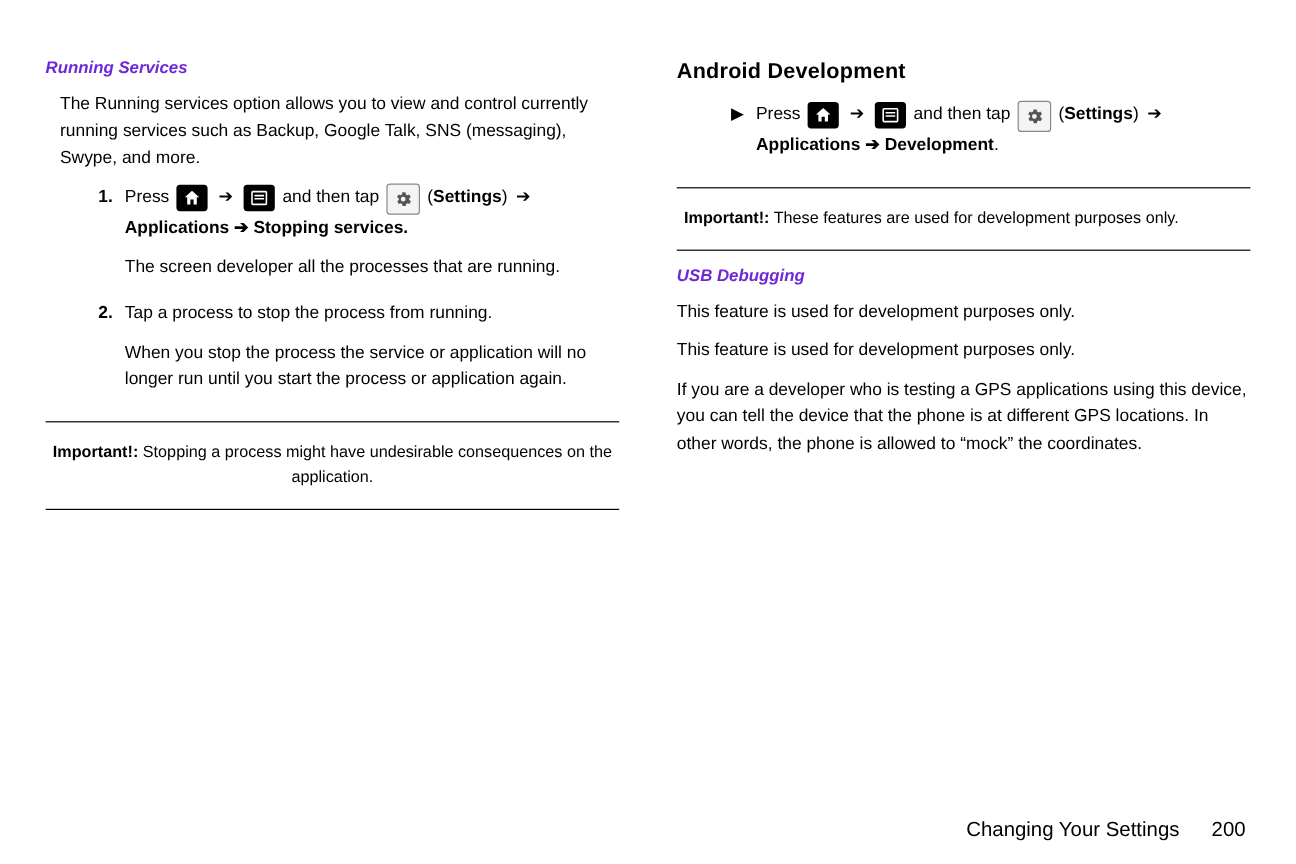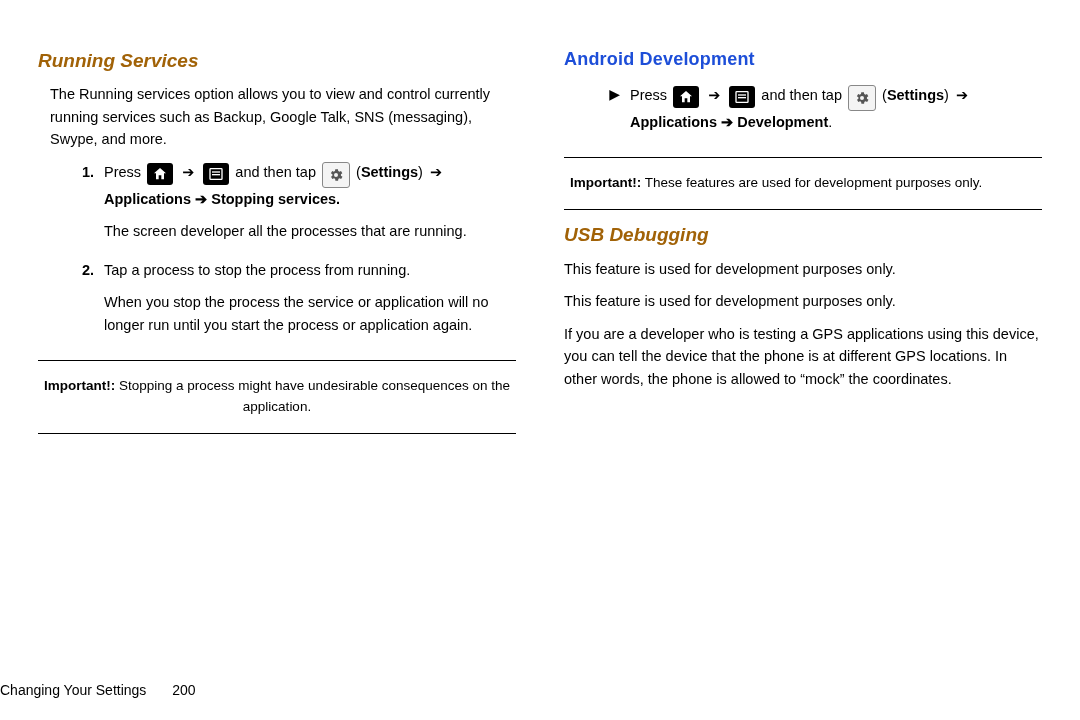--- a/index.html
+++ b/index.html
@@ -17,28 +17,28 @@
     padding: 42px 38px 0 38px;
     gap: 48px;
     height: 640px;
   }
   .col {
     flex: 1;
     font-size: 14.5px;
     line-height: 1.55;
   }
   .blue-italic {
-    color: #a16207;
+    color: #6d28d9;
     font-weight: bold;
     font-style: italic;
-    font-size: 19px;
+    font-size: 14px;
     margin: 4px 0 8px 0;
   }
   .blue-head {
-    color: #1d4ed8;
+    color: #000000;
     font-weight: 900;
     font-size: 18px;
     margin: 4px 0 10px 0;
     letter-spacing: 0.2px;
   }
   .para {
     margin: 0 0 10px 12px;
   }
   .step {
     display: flex;
@@ -99,22 +99,23 @@
     padding: 15px 6px;
     margin: 14px 0 10px 0;
     font-size: 13.5px;
     text-align: center;
   }
   .notebox .label { font-weight: bold; }
   .col-right .para2 {
     margin: 0 0 10px 0;
   }
   .footer {
+    text-align: right;
     padding: 0 42px 0 0;
-    font-size: 14px;
+    font-size: 17px;
   }
   .footer .pn { margin-left: 22px; }
 </style>
 </head>
 <body>
 
 <div class="page">
   <div class="col">
     <div class="blue-italic">Running Services</div>
     <p class="para">The Running services option allows you to view and control currently running services such as Backup, Google Talk, SNS (messaging), Swype, and more.</p>

